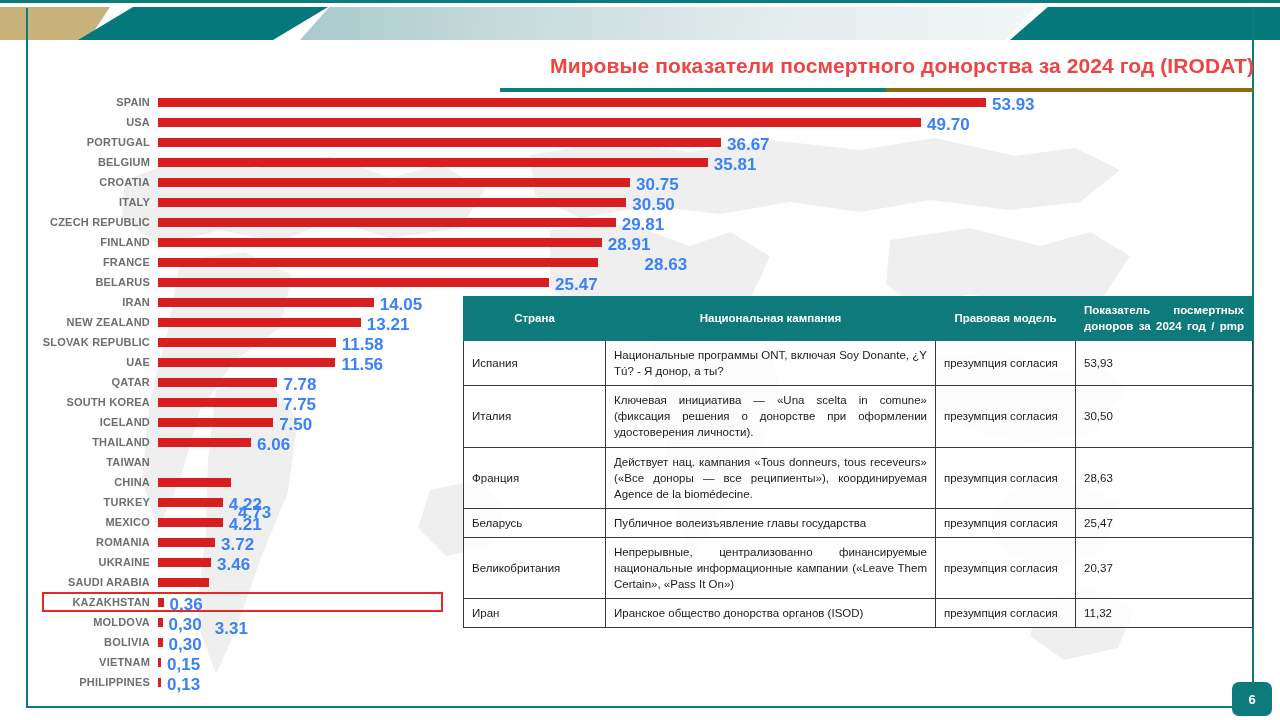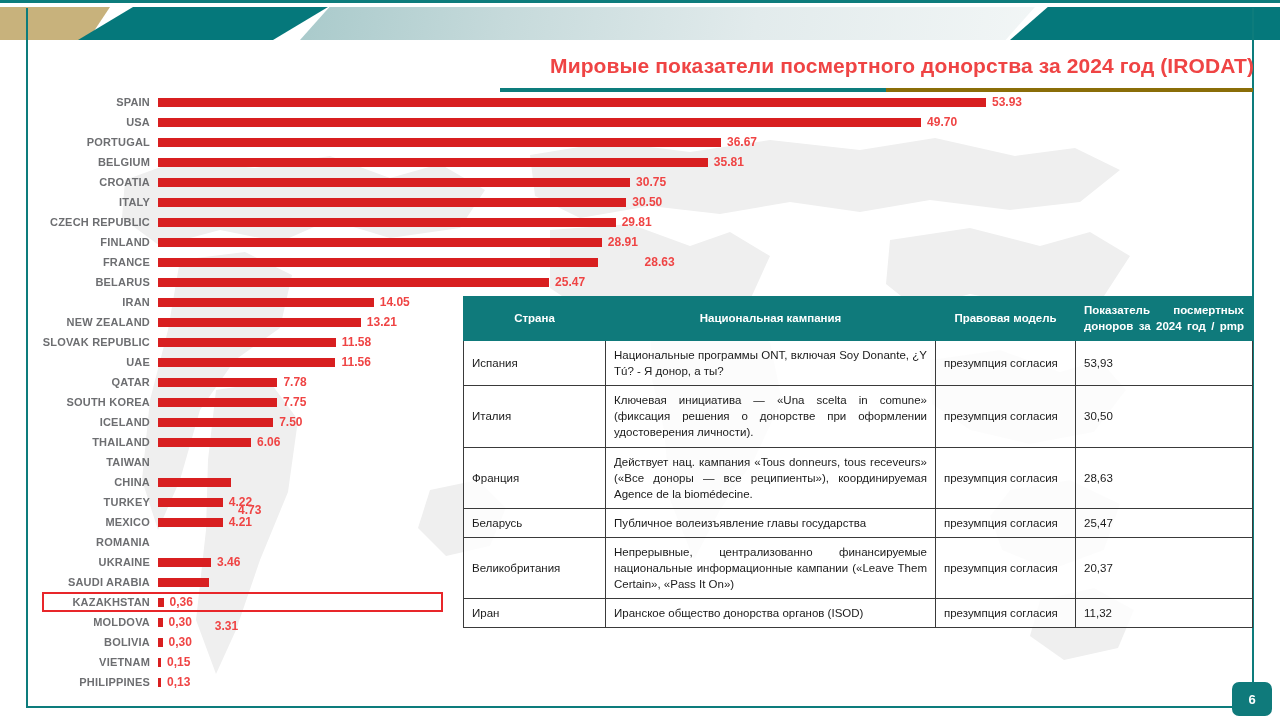--- a/index.html
+++ b/index.html
@@ -81,22 +81,22 @@
     width:120px; text-align:right; padding-right:8px;
     font-size:11px; font-weight:bold; color:#6d6e71;
     letter-spacing:0.2px; white-space:nowrap;
     font-family:"Liberation Sans", sans-serif;
   }
   .row .barwrap{ position:relative; flex:0 0 auto; width:860px; height:20px; }
   .row .bar{
     position:absolute; left:0; top:6px; height:9px; background:#d81f20;
   }
   .row .val{
-    position:absolute; top:3px; font-size:12px; font-weight:bold;
-    color:#ef4444; white-space:nowrap;
+    position:absolute; top:3px; font-size:17px; font-weight:bold;
+    color:#3b82f6; white-space:nowrap;
     font-family:"Liberation Sans", sans-serif;
   }
 
   
   .kz-box{
     position:absolute; left:12px; top:0px; width:401px; height:20px;
     border:2px solid #e8262a; box-sizing:border-box; pointer-events:none;
   }
 
   
@@ -319,20 +319,24 @@
       </div>
       <div class="row">
         <div class="lab">MEXICO</div>
         <div class="barwrap">
           <div class="bar" style="width: 64.6371px; background: rgb(216, 31, 32);"></div>
           <div class="val" style="left: 70.6371px;">4.21</div>
         </div>
       </div>
       <div class="row">
         <div class="lab">ROMANIA</div>
+        <div class="barwrap">
+          <div class="bar" style="width: 57.114px; background: rgb(216, 31, 32);"></div>
+          <div class="val" style="left: 63.114px;">3.72</div>
+        </div>
       </div>
       <div class="row">
         <div class="lab">UKRAINE</div>
         <div class="barwrap">
           <div class="bar" style="width: 53.1222px; background: rgb(216, 31, 32);"></div>
           <div class="val" style="left: 59.1222px;">3.46</div>
         </div>
       </div>
       <div class="row">
         <div class="lab">SAUDI ARABIA</div>

